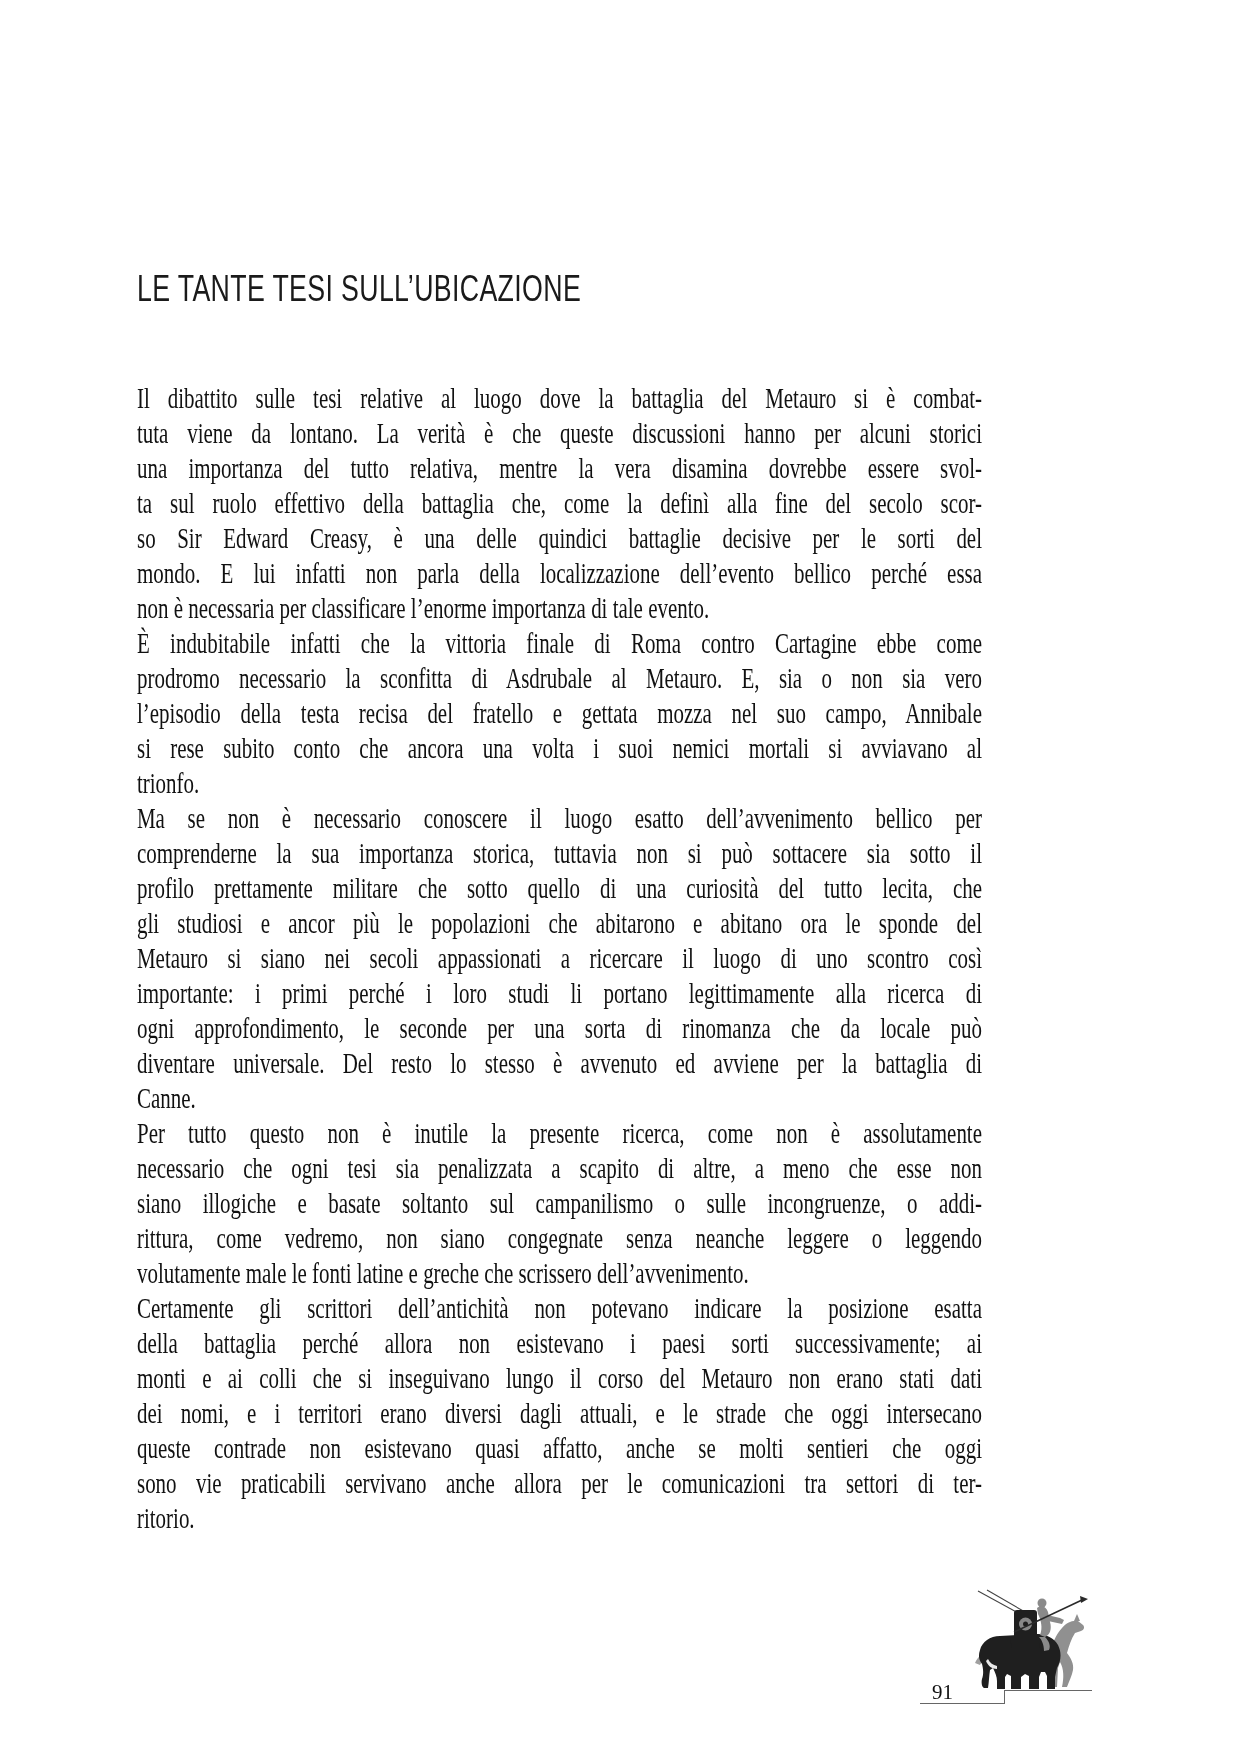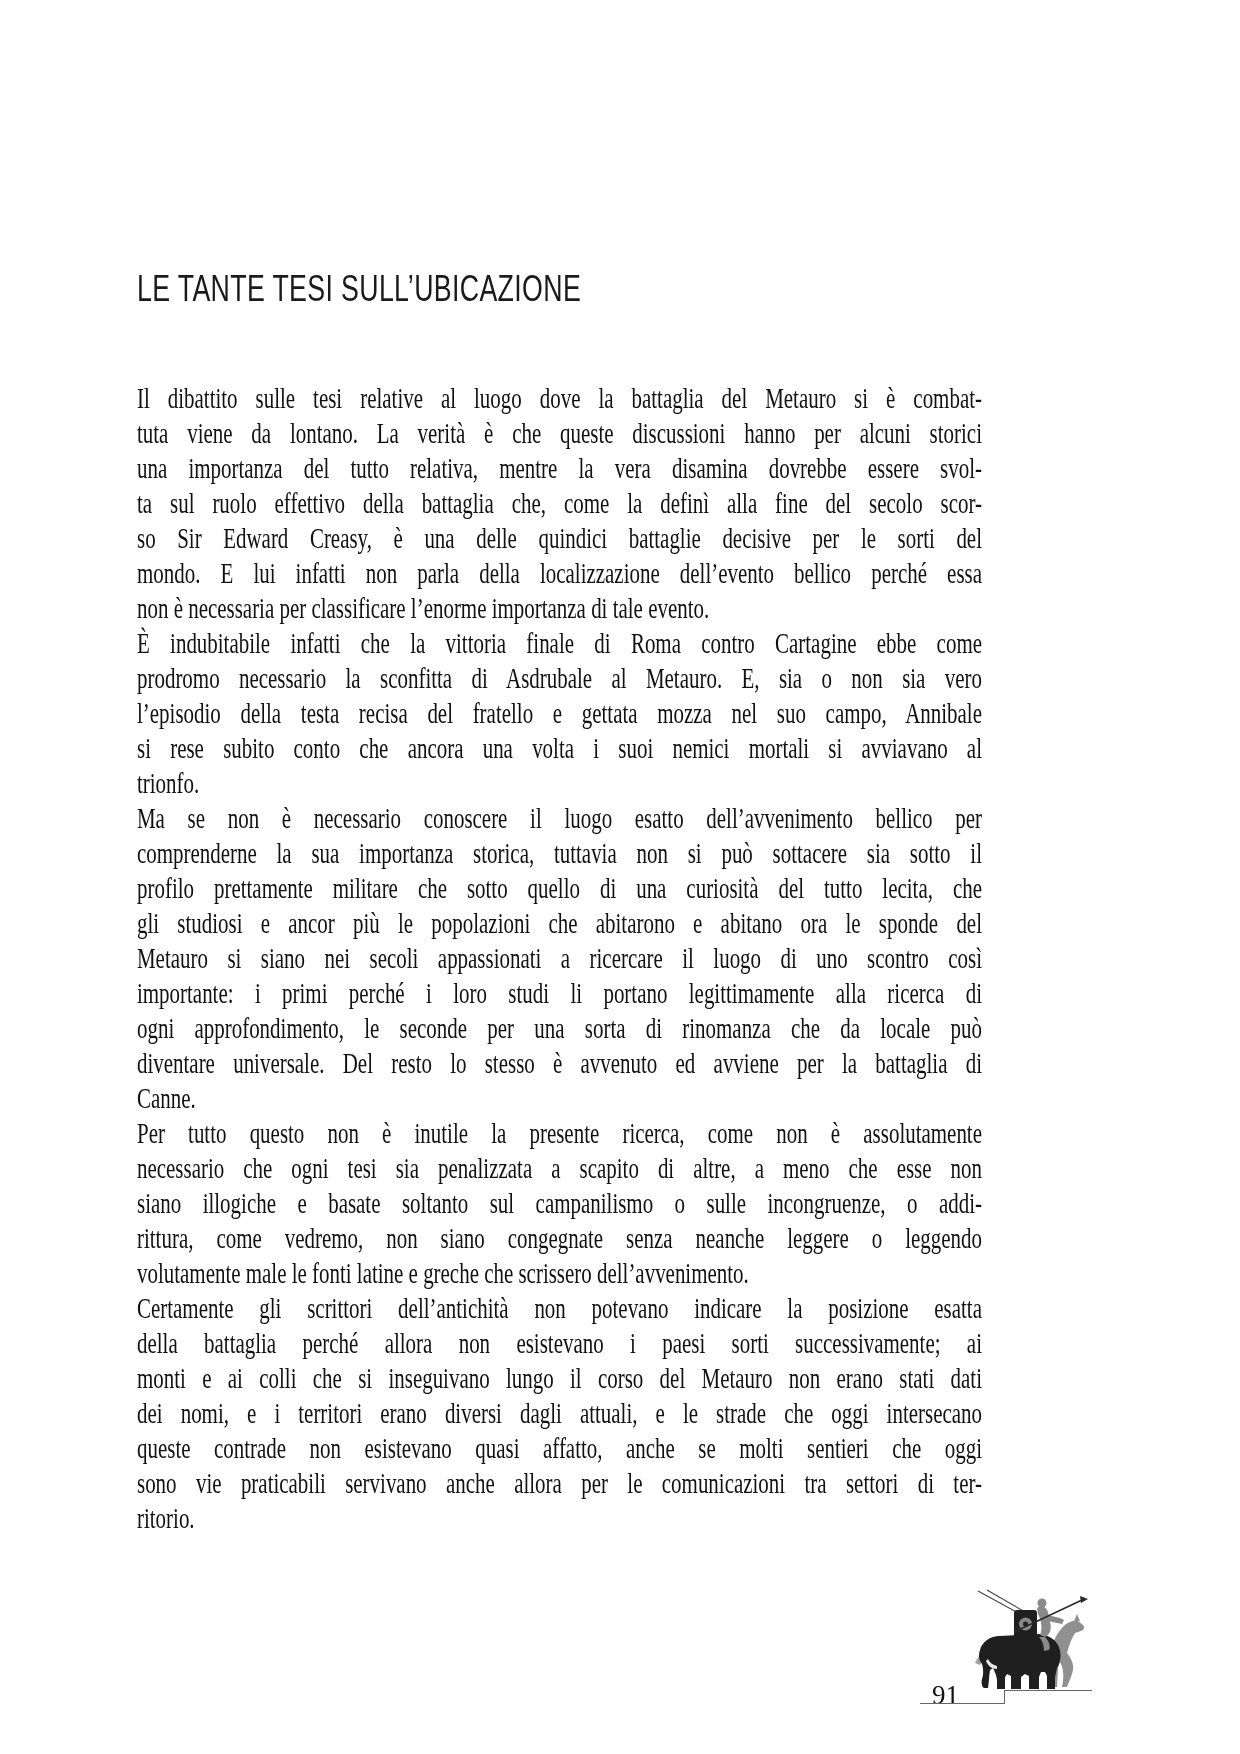--- a/index.html
+++ b/index.html
@@ -39,21 +39,21 @@
     line-height: 35px;
     text-align: justify;
     text-align-last: justify;
     overflow: visible;
     white-space: normal;
   }
   .line.para-end { text-align-last: left; }
   .page-number {
     position: absolute;
     left: 932px; top: 1680px;
-    font-size: 27px;
+    font-size: 21px;
     color: #111111;
     font-family: "Liberation Serif", serif;
   }
   .rule { position: absolute; background: #666666; }
   .rule-lower { left: 920px; top: 1703px; width: 85px; height: 1px; }
   .rule-vert  { left: 1004px; top: 1690px; width: 1px; height: 14px; }
   .rule-upper { left: 1004px; top: 1690px; width: 88px; height: 1px; }
   .illustration {
     position: absolute;
     left: 970px; top: 1588px;

